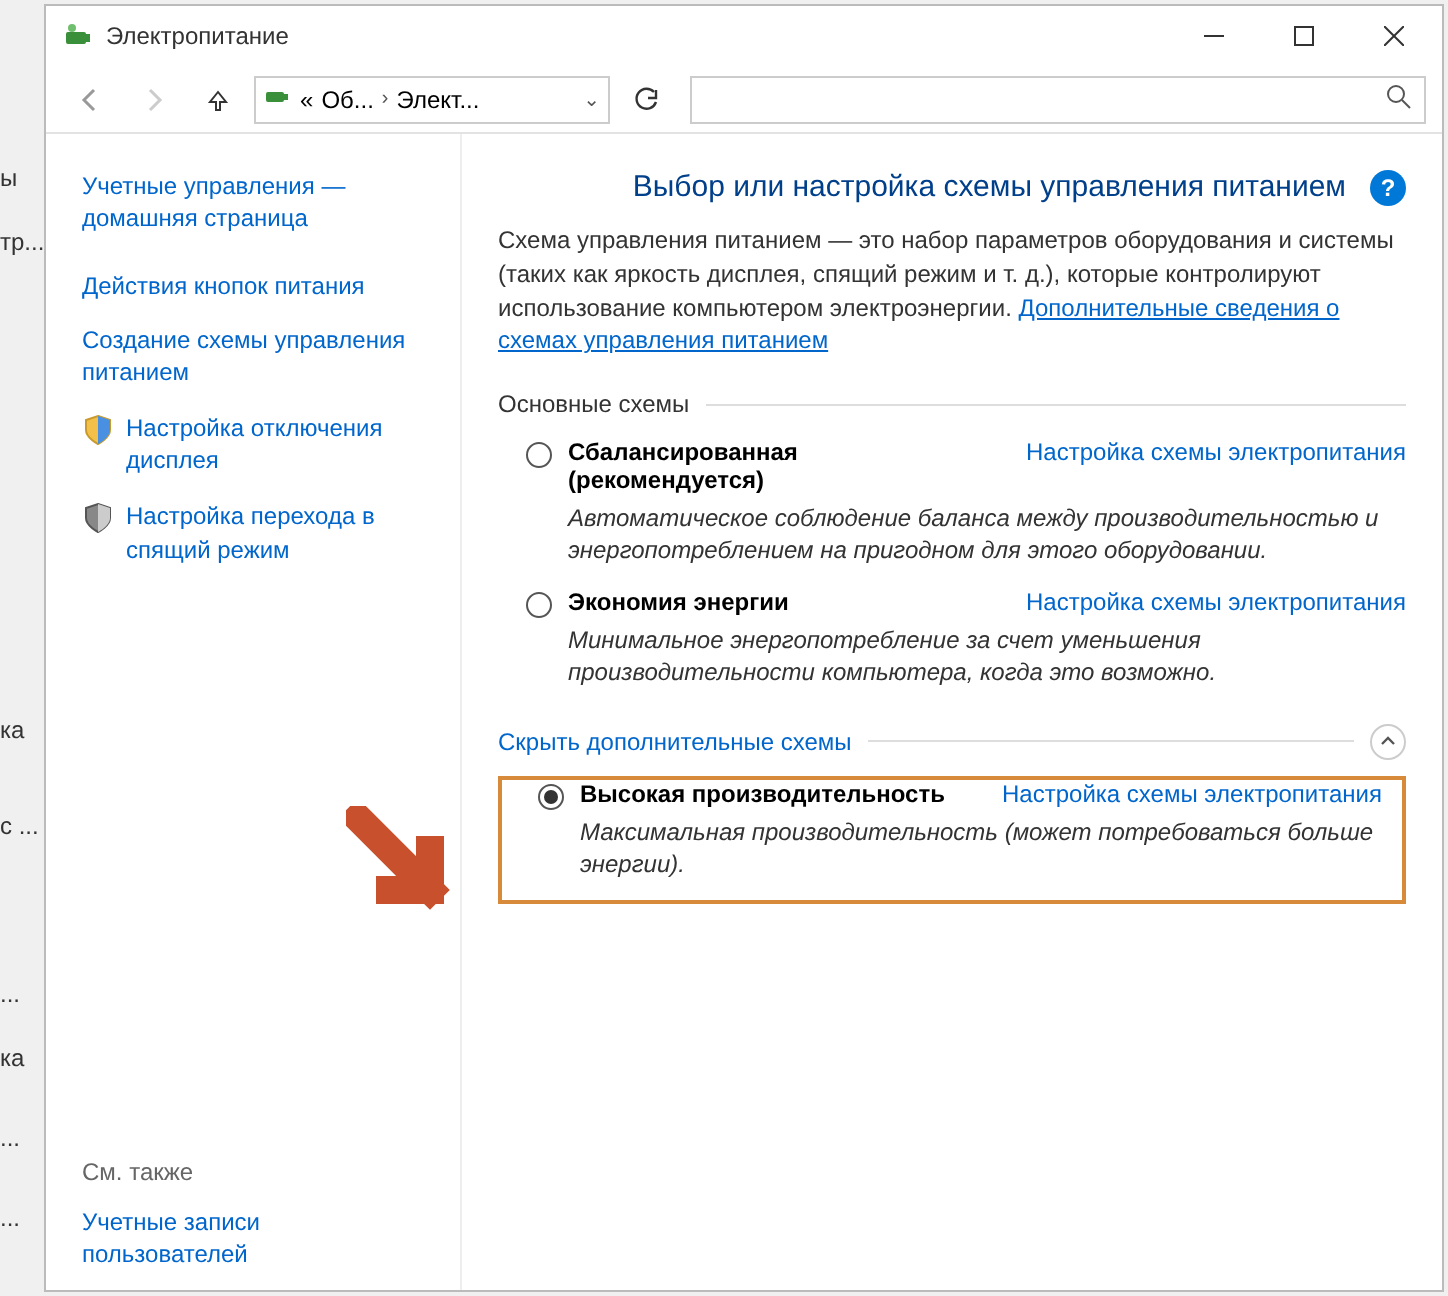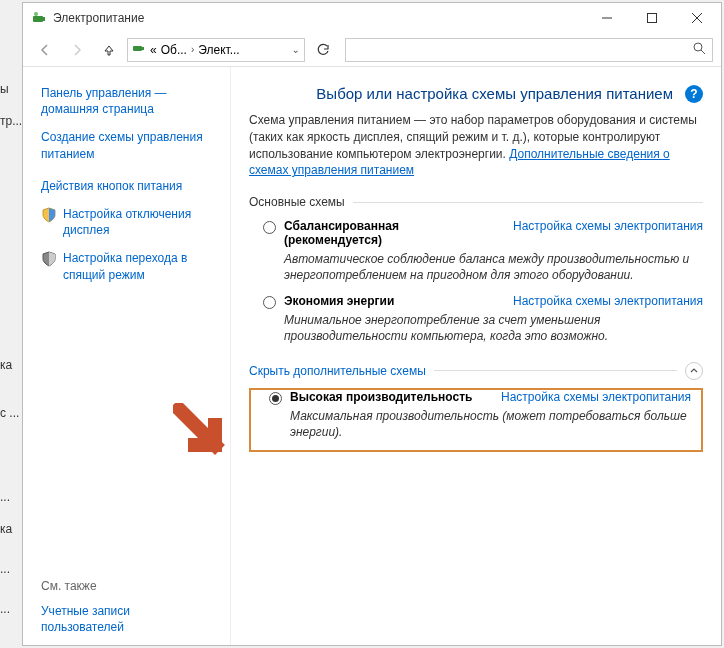--- a/index.html
+++ b/index.html
@@ -135,28 +135,28 @@
       <span class="sicon"><svg width="13" height="13">
             <circle cx="5" cy="5" r="4" fill="none" stroke="#555"></circle>
             <line x1="8" y1="8" x2="12" y2="12" stroke="#555"></line>
           </svg></span>
     </div>
   </div>
 
   <div class="body">
     <div class="sidebar">
       <div class="side-group">
-        <span>Панель управления —</span><br>
+        <span>Учетные управления —</span><br>
         <span class="side-sub">домашняя страница</span>
+      </div>
+      <div class="side-item plain">
+        <span class="lbl">Действия кнопок питания</span>
       </div>
       <div class="side-item" style="margin-top:10px">
         <span class="lbl">Создание схемы управления питанием</span>
-      </div>
-      <div class="side-item plain">
-        <span class="lbl">Действия кнопок питания</span>
       </div>
       <div class="side-item">
         <span class="side-icon"><svg viewBox="0 0 16 16">
               <path d="M8 1 L14 3 V8 C14 12 8 15 8 15 C8 15 2 12 2 8 V3 Z" fill="#f3c04a" stroke="#c89b2c"></path>
               <path d="M8 1 L14 3 V8 C14 12 8 15 8 15 Z" fill="#4a90e2"></path>
             </svg></span>
         <span class="lbl">Настройка отключения дисплея</span>
       </div>
       <div class="side-item">
         <span class="side-icon"><svg viewBox="0 0 16 16">

